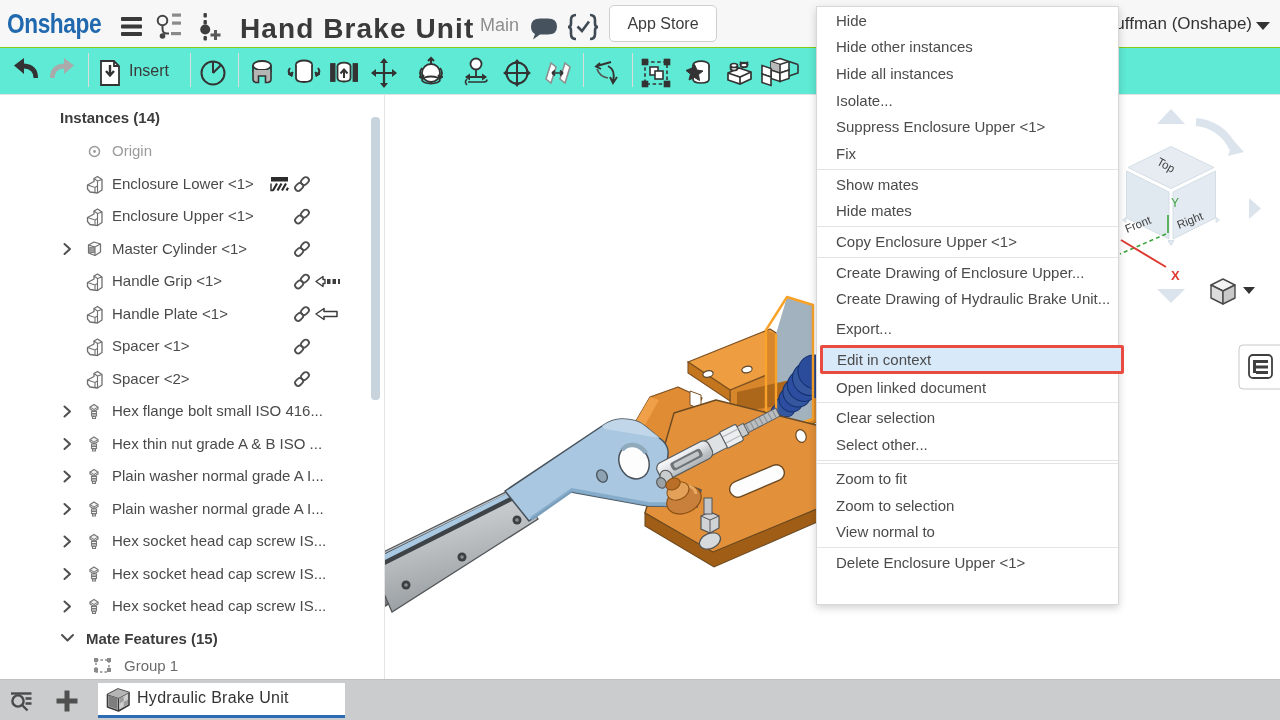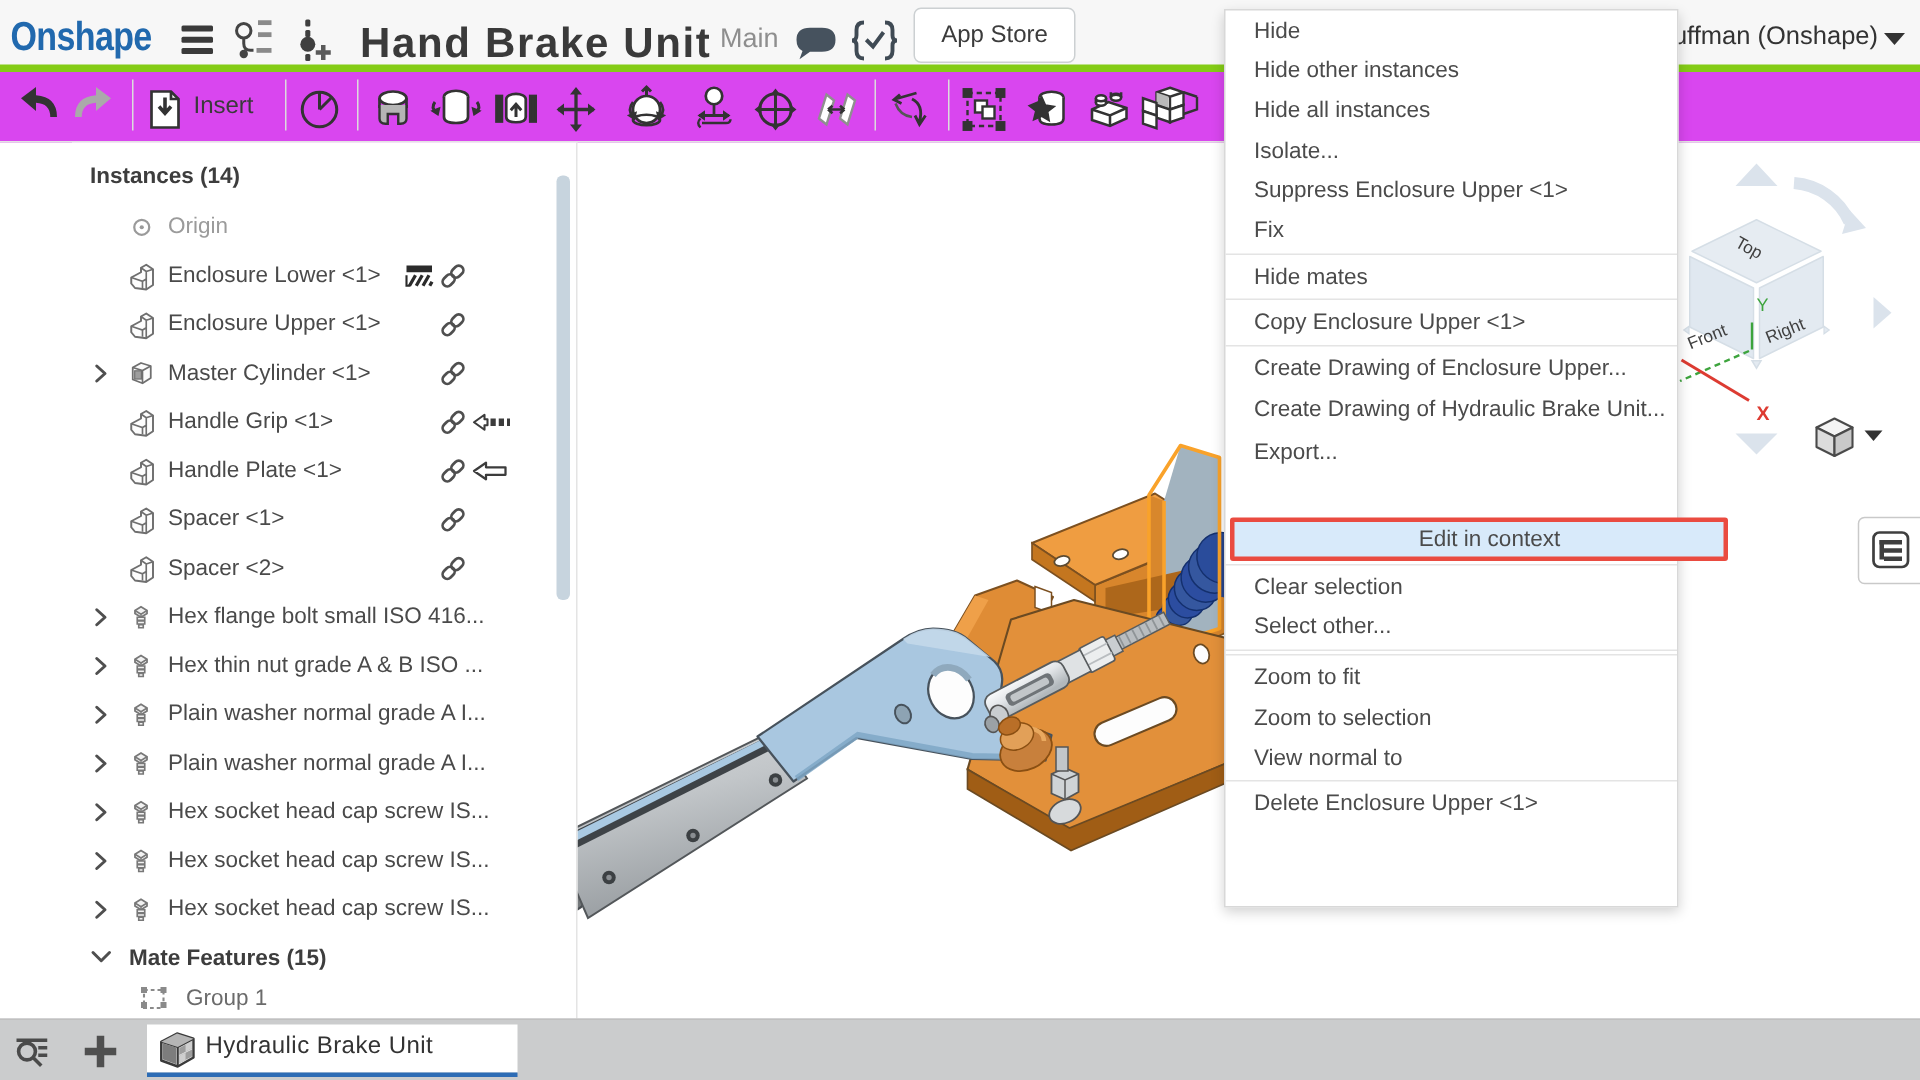--- a/index.html
+++ b/index.html
@@ -1,47 +1,47 @@
 <!DOCTYPE html>
 <html><head>
 <meta charset="utf-8">
 <style>
   * { margin:0; padding:0; box-sizing:border-box; }
   html,body { width:1280px; height:720px; overflow:hidden; font-family:"Liberation Sans", sans-serif; background:#fff; }
   .abs { position:absolute; }
   #page { position:relative; width:1280px; height:720px; }
 
   
-  #header { position:absolute; left:0; top:0; width:1280px; height:48px; background:#f7f7f7; border-bottom:5px solid #84cc16; }
+  #header { position:absolute; left:0; top:0; width:1280px; height:48px; background:#f7f7f7; border-bottom:1px solid #84cc16; }
   #logo { position:absolute; left:7px; top:9px; font-size:27px; font-weight:bold; color:#2169ae; letter-spacing:-0.5px; transform:scaleX(0.84); transform-origin:left center; }
   #title { position:absolute; left:240px; top:13px; font-size:28px; font-weight:bold; color:#3a3a3a; letter-spacing:1.1px; }
   #wsname { position:absolute; left:467px; top:15px; font-size:18px; color:#8e8e8e;margin-left:13px; }
   .hbtn { position:absolute; top:5px; height:37px; background:#fff; border:1px solid #ccd0d2; border-radius:5px; font-size:16px; color:#3c3c3c; text-align:center; line-height:35px; }
   #user { position:absolute; right:28px; top:14px; font-size:17px; color:#333; }
   #usercaret { position:absolute; right:10px; top:22px; width:0; height:0; border-left:7px solid transparent; border-right:7px solid transparent; border-top:8px solid #333; }
 
   
-  #toolbar { position:absolute; left:0; top:48px; width:1280px; height:47px; background:#d946ef; border-bottom:1px solid #e3e3e3;text-align:center; }
+  #toolbar { position:absolute; left:0; top:48px; width:1280px; height:47px; background:#5eead4; border-bottom:1px solid #e3e3e3;text-align:center; }
   .tsep { position:absolute; top:5px; width:1px; height:34px; background:#dcdcdc; }
 
   
   #lpanel { position:absolute; left:0; top:95px; width:337px; height:584px; background:#fff; border-right:1px solid #e4e4e4; overflow:hidden;margin-left:48px; }
   #lhead { position:absolute; left:12px; top:14px; font-size:15px; font-weight:bold; color:#3d3d3d; }
   .row { position:absolute; left:0; width:330px; height:32px; }
   .rtxt { position:absolute; left:64px; top:7px; font-size:15px; color:#4a4a4a; white-space:nowrap; }
   #scrollthumb { position:absolute; left:323px; top:22px; width:9px; height:283px; background:#c7d4de; border-radius:4px; }
 
   
   #canvas { position:absolute; left:338px; top:95px; width:942px; height:584px; background:#fff; }
 
   
   #menu { position:absolute; left:816px; top:6px; width:303px; height:599px; background:#fff; border:1px solid #d8d8d8; box-shadow:0 3px 8px rgba(0,0,0,0.18); z-index:20; }
   .mi { position:relative; height:26.7px; line-height:26.7px; padding-left:19px; font-size:15px; color:#4b4b4b; white-space:nowrap; }
   .msep { height:1px; background:#e4e4e4; margin:1px 0 2px 0; }
-  #edit-ctx { position:absolute; left:3px; top:338px; width:332px; height:29px; background:#d8eafa; border:3px solid #ea4b40; border-radius:2px; line-height:23px; padding-left:14px; font-size:15px; color:#4b4b4b;text-align:center; }
+  #edit-ctx { position:absolute; left:3px; top:338px; width:304px; height:29px; background:#d8eafa; border:3px solid #ea4b40; border-radius:2px; line-height:23px; padding-left:14px; font-size:15px; color:#4b4b4b; }
 
   
   #bbar { position:absolute; left:0; top:679px; width:1280px; height:41px; background:#cbcccd; border-top:1px solid #c0c0c0; }
   #tab { position:absolute; left:98px; top:3px; width:247px; height:32px; background:#fff; }
   #tabu { position:absolute; left:98px; top:35px; width:247px; height:3px; background:#2d6cb5; }
   #tabtxt { position:absolute; left:137px; top:9px; font-size:16px; letter-spacing:0.3px; color:#333; }
 </style>
 </head>
 <body>
 <div id="page">
@@ -488,20 +488,21 @@
     </svg>
   </div>
   <div id="menu">
     <div class="mi" style="margin-top:0.5px">Hide</div>
     <div class="mi">Hide other instances</div>
     <div class="mi">Hide all instances</div>
     <div class="mi">Isolate...</div>
     <div class="mi">Suppress Enclosure Upper &lt;1&gt;</div>
     <div class="mi">Fix</div>
     <div class="msep"></div>
+    <div class="mi">Show mates</div>
     <div class="mi">Hide mates</div>
     <div class="msep"></div>
     <div class="mi">Copy Enclosure Upper &lt;1&gt;</div>
     <div class="msep"></div>
     <div class="mi">Create Drawing of Enclosure Upper...</div>
     <div class="mi">Create Drawing of Hydraulic Brake Unit...</div>
     <div class="mi" style="margin-top:2.5px">Export...</div>
     <div style="height:32.5px"></div>
     <div class="mi">Open linked document</div>
     <div class="msep"></div>

